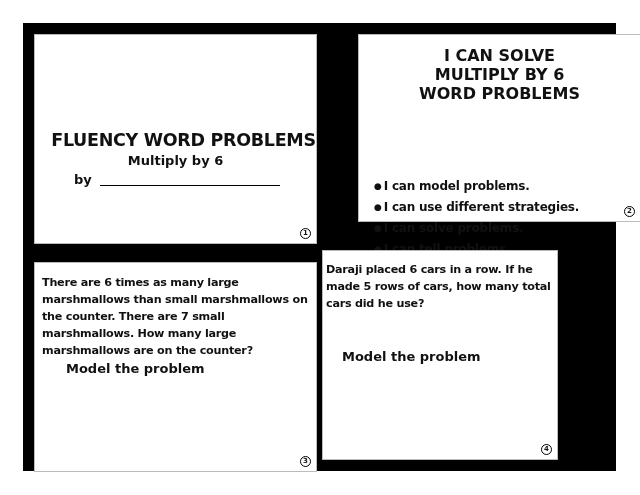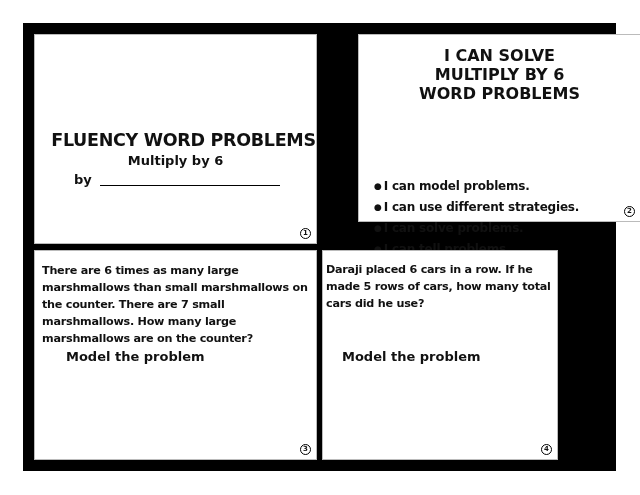--- a/index.html
+++ b/index.html
@@ -10,21 +10,21 @@
   .sheet {
     position: absolute; left: 23px; top: 23px; width: 593px; height: 448px;
     background: #000; box-sizing: border-box;
   }
   .card {
     position: absolute; background: #fff; box-sizing: border-box;
     outline: 1px solid #bbb; outline-offset: -1px;
   }
   .c1 { left: 11px; top: 11px; width: 283px; height: 210px; }
   .c2 { left: 287px; top: 11px; width: 283px; height: 188px; margin-left: 48px; }
-  .c3 { left: 11px; top: 227px; width: 283px; height: 210px; }
+  .c3 { left: 11px; top: 239px; width: 283px; height: 210px; }
   .c4 { left: 299px; top: 227px; width: 236px; height: 210px; }
 
   .num {
     position: absolute; right: 6px; bottom: 5px; width: 9px; height: 9px;
     border: 1.6px solid #000; border-radius: 50%; font-size: 7px; font-weight: bold;
     line-height: 9px; text-align: center; font-family: "DejaVu Sans", sans-serif;
   }
 
   
   .c1 .title {

